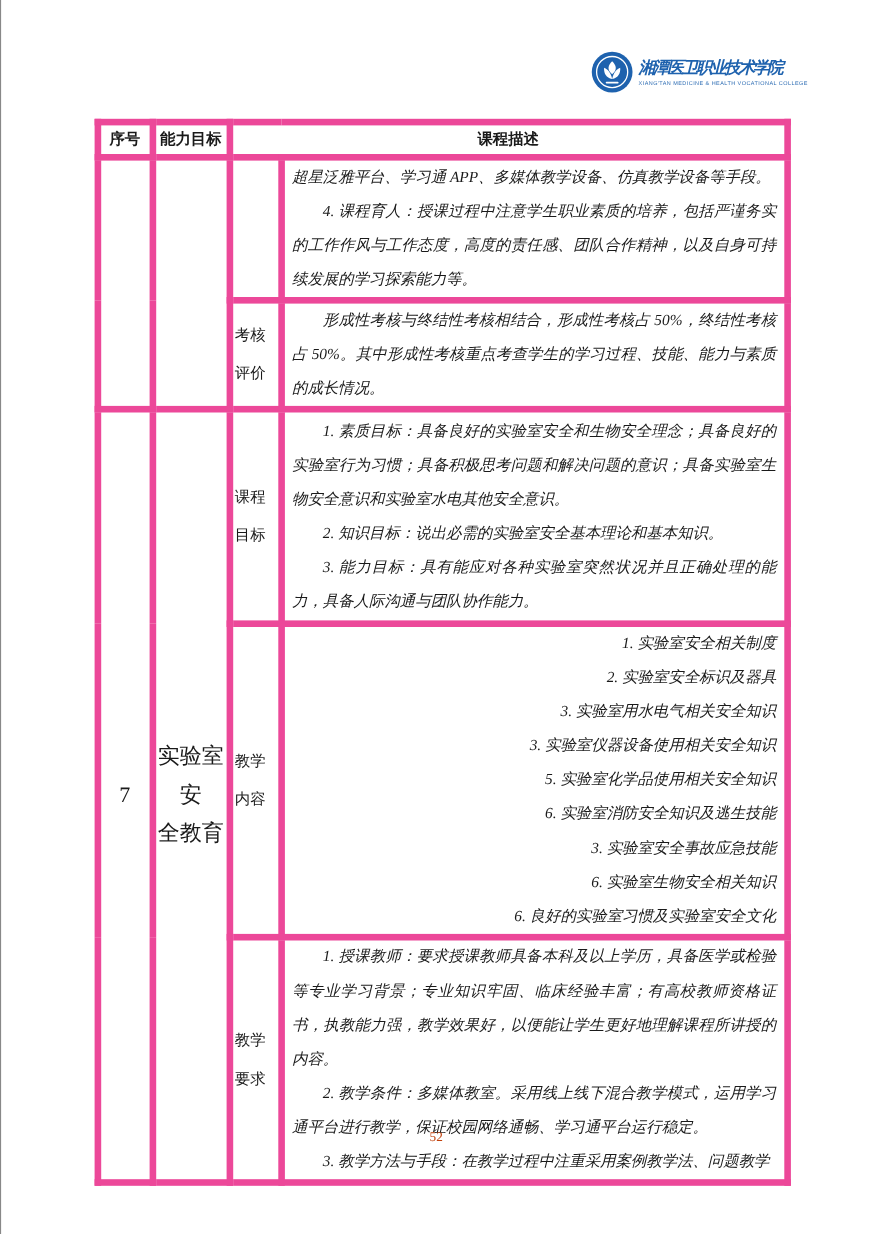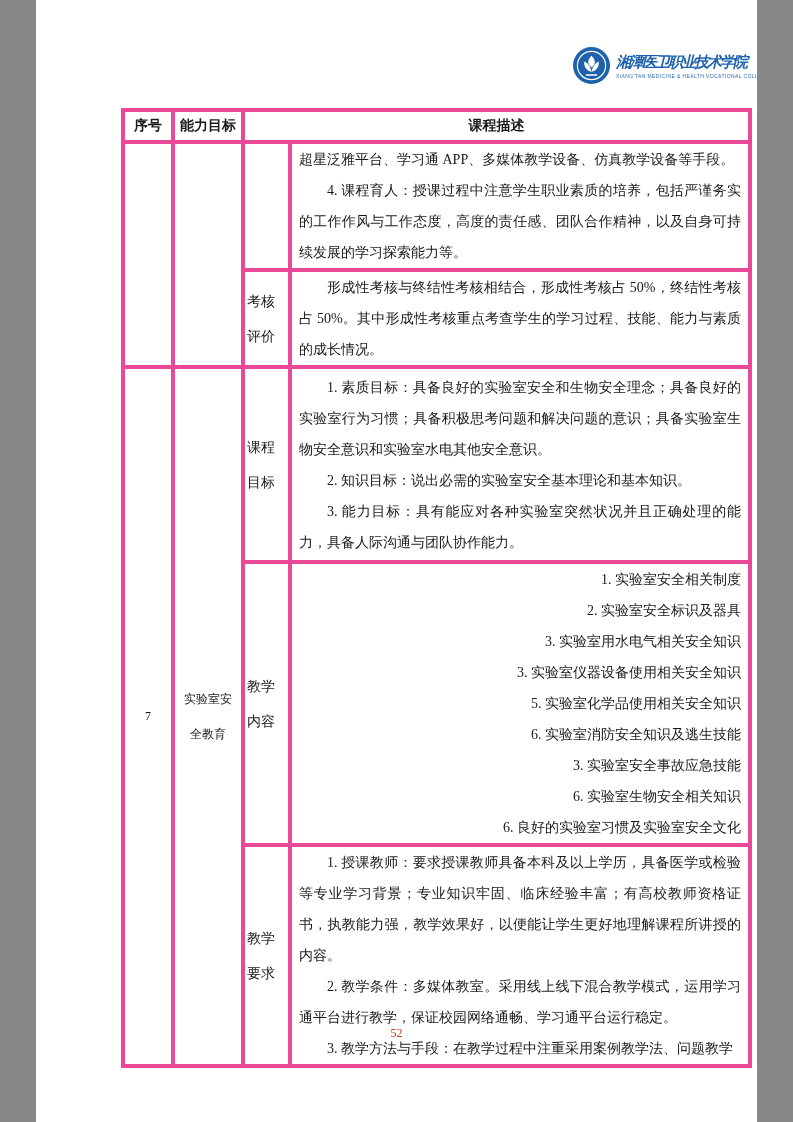--- a/index.html
+++ b/index.html
@@ -1,19 +1,19 @@
 <!DOCTYPE html>
 <html><head>
 <meta charset="utf-8">
 <style>
   * { margin: 0; padding: 0; box-sizing: border-box; }
   html, body { background: #888; }
   .page {
     position: relative;
-    width: 721px;
+    width: 792px;
     height: 1122px;
     margin: 0 auto;
     background: #ffffff;
     font-family: "Liberation Serif", serif;
     color: #1a1a1a;
     overflow: hidden;
   }
 
   
   .logo-row {
@@ -48,46 +48,47 @@
   table.course {
     position: absolute;
     left: 85px;
     top: 108px;
     width: 627px;
     border-collapse: collapse;
     table-layout: fixed;
     font-size: 14px;
   }
   table.course td, table.course th {
-    border: 4px solid #ec4899;
+    border: 6px solid #ec4899;
     vertical-align: middle;
     overflow: hidden;
   }
   th.hdr {
     font-weight: bold;
     text-align: center;
     font-size: 14px;
     height: 32px;
   }
   td.seq-cell, td.name-cell {
     text-align: center;
     line-height: 33px;
-    font-size: 12px;
+    font-size: 20px;
   }
   td.label-cell {
     text-align: left;
     font-size: 14px;
     padding: 0 2px;
   }
   .label-line { display: block; line-height: 35px; }
   td.content-cell {
     padding: 0 7px;
     line-height: 31px;
     text-align: justify;
     vertical-align: top;
+    font-style: italic;
   }
   .para { text-indent: 2em; }
   .para-flush { text-indent: 0; }
   .content-item { text-indent: 2em; white-space: nowrap; text-align: right; }
 
   tr.r6a  { height: 128px; }
   tr.r6b  { height: 89px; }
   tr.r7a  { height: 195px; }
   tr.r7b  { height: 281px; }
   tr.r7c  { height: 187px; }

